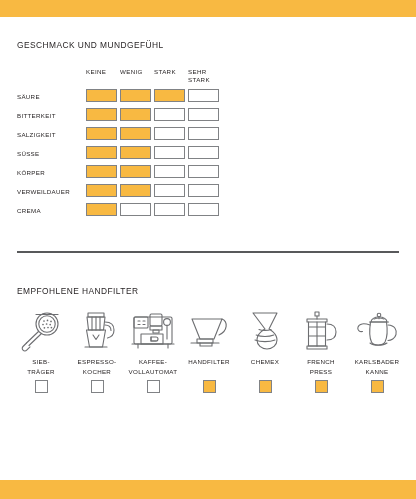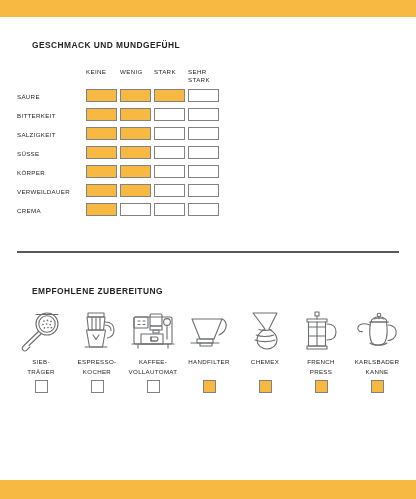--- a/index.html
+++ b/index.html
@@ -22,23 +22,23 @@
     background: #f8b942;
   }
   .bar-bottom {
     position: absolute;
     left: 0; bottom: 0;
     width: 416px; height: 19px;
     background: #f8b942;
   }
   .section-title {
     position: absolute;
-    left: 32px;
+    left: 17px;
     font-size: 8.4px;
-    font-weight: bold;
+    font-weight: normal;
     letter-spacing: 0.45px;
     color: #231f20;
     white-space: nowrap;
   }
   #title-taste { top: 40px; }
   #title-prep  { top: 286px; }
 
   
   .taste-table {
     position: absolute;
@@ -198,21 +198,21 @@
         <div class="cell on" style="left: 69px;"></div>
         <div class="cell" style="left: 103px;"></div>
         <div class="cell" style="left: 137px;"></div>
         <div class="cell" style="left: 171px;"></div>
       </div>
     </div>
 </div>
 
 <div class="divider"></div>
 
-<div class="section-title" id="title-prep">EMPFOHLENE ZUBEREITUNG</div>
+<div class="section-title" id="title-prep">EMPFOHLENE HANDFILTER</div>
 
 <div class="methods" id="methods">
     <div class="method">
       <div class="m-icon">
         <svg width="46" height="42" viewBox="0 0 46 42">
     <g style="fill:none;stroke:#6d6e71;stroke-width:1.1;stroke-linecap:round;stroke-linejoin:round">
       <circle cx="29" cy="14" r="11"></circle>
       <circle cx="29" cy="14" r="8.2"></circle>
       <path d="M20.5 21.5 L8.5 33"></path>
             <path d="M23 24 L11 35.5"></path>

